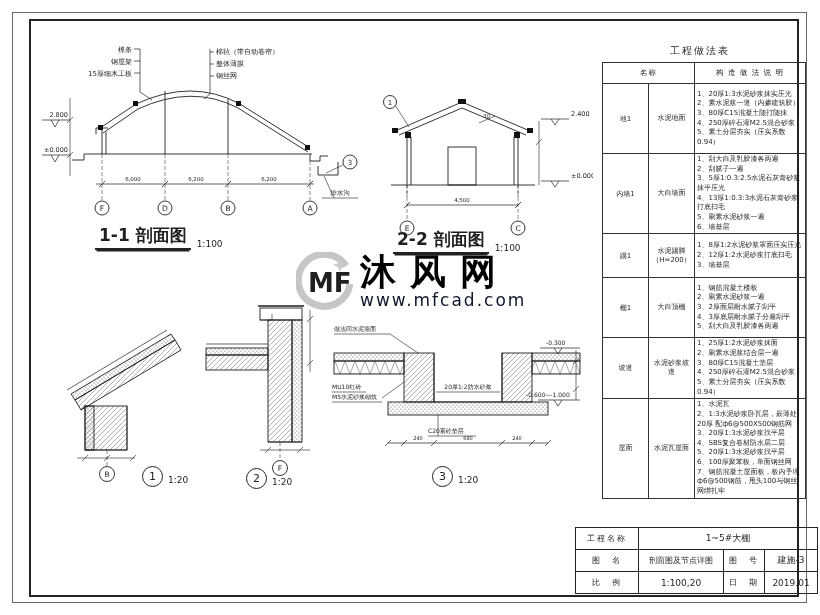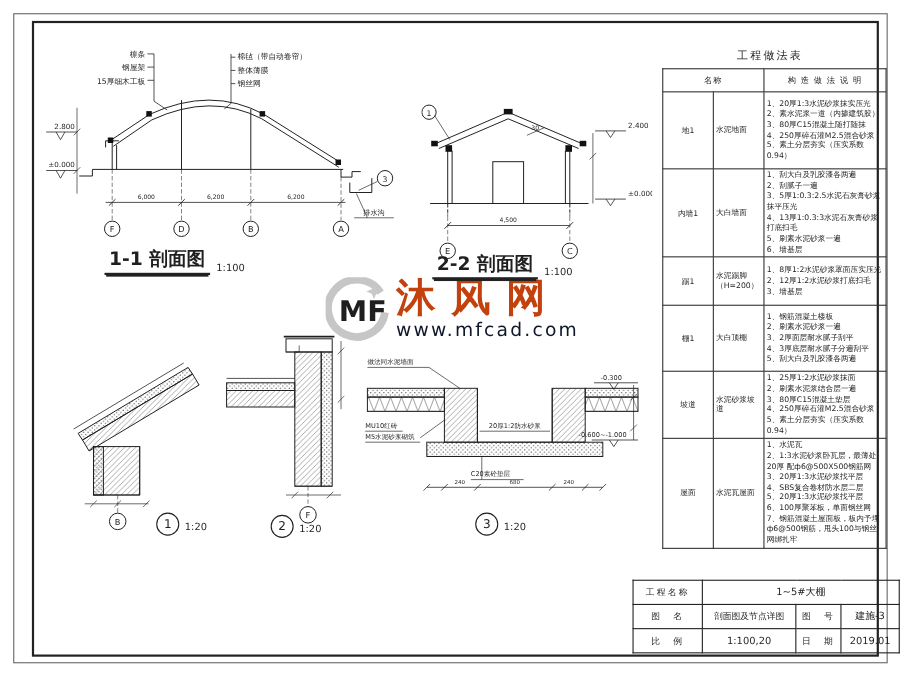--- a/index.html
+++ b/index.html
@@ -7,37 +7,37 @@
     width:820px;height:615px;position:relative;background:#ffffff;
     font-family:"DejaVu Sans",sans-serif;color:#1f1f1f;overflow:hidden;
   }
   .abs{position:absolute;}
   
   .frame-outer{left:12px;top:12px;width:793px;height:589px;border:1px solid #666;}
   .frame-inner{left:29px;top:19px;width:766px;height:574px;border:2px solid #222;}
   
   .watermark{left:296px;top:252px;display:flex;align-items:center;gap:6px;z-index:1;}
   .wm-text{display:flex;flex-direction:column;line-height:1;}
-  .wm-brand{font-size:36px;font-weight:bold;color:#c2410c;letter-spacing:14px;}
+  .wm-brand{font-size:36px;font-weight:bold;color:#000000;letter-spacing:14px;}
   .wm-url{font-size:17px;color:#0f172a;letter-spacing:2px;margin-top:2px;}
   
   .dwg-title{display:flex;align-items:flex-end;gap:6px;z-index:2;}
   .dwg-title .t{font-size:17px;font-weight:bold;border-bottom:2px solid #222;padding:0 4px 1px 4px;box-shadow:0 3px 0 -1.5px #222;}
   .dwg-title .s{font-size:9px;padding-bottom:1px;}
   .detail-title{display:flex;align-items:center;gap:5px;z-index:2;}
   .detail-title .circ{width:19px;height:19px;border:1.2px solid #222;border-radius:50%;
     font-size:11px;display:flex;align-items:center;justify-content:center;}
   .detail-title .s{font-size:9px;margin-top:6px;}
   
   .methods{left:602px;top:44px;width:196px;z-index:2;}
   .methods-title{text-align:center;font-size:10px;letter-spacing:2px;margin-bottom:4px;}
   table.mt{border-collapse:collapse;width:204px;table-layout:fixed;}
   table.mt td{border:1px solid #333;font-size:7px;vertical-align:middle;padding:1px 2px;overflow:hidden;}
   table.mt td.c1{width:26px;text-align:center;margin-left:17px;}
-  table.mt td.c2{width:56px;line-height:1.25;}
+  table.mt td.c2{width:56px;text-align:center;line-height:1.25;}
   table.mt td.c3{width:106px;text-align:left;}
   table.mt td.hd{text-align:center;font-size:7.5px;letter-spacing:1px;height:18px;}
   .mline{line-height:1.38;}
   
   .tblock{left:575px;top:527px;z-index:2;}
   table.tb{border-collapse:collapse;table-layout:fixed;}
   table.tb td{border:1px solid #222;font-size:8px;text-align:center;height:21px;padding:0 2px;overflow:hidden;white-space:nowrap;}
   .tb .lab{letter-spacing:2px;}
   .tb .big{font-size:9px;}
   svg{display:block;}

